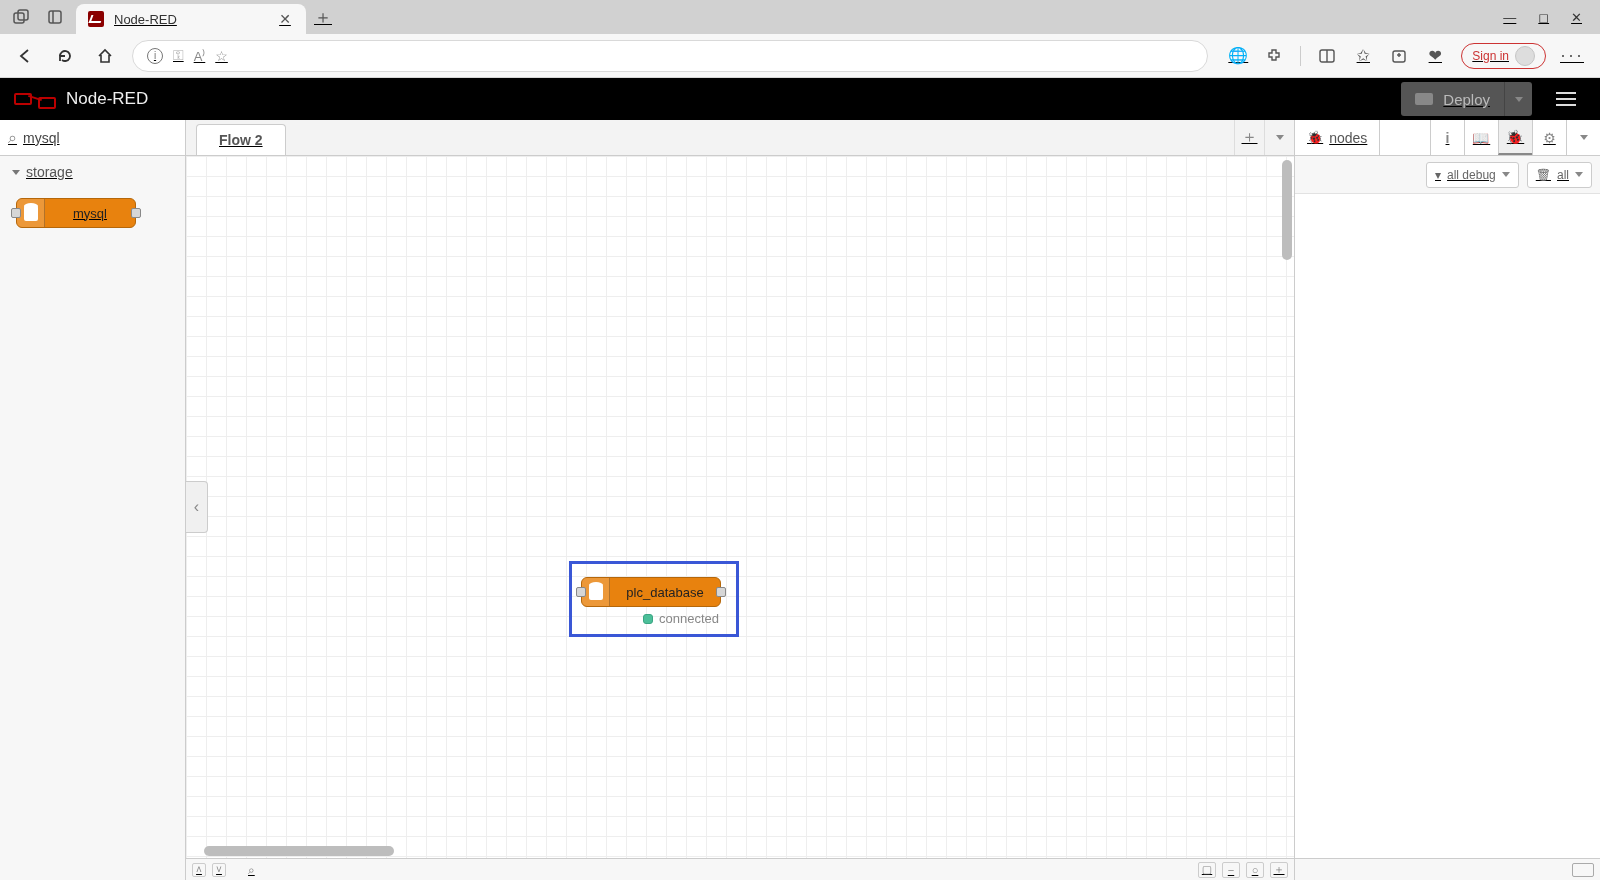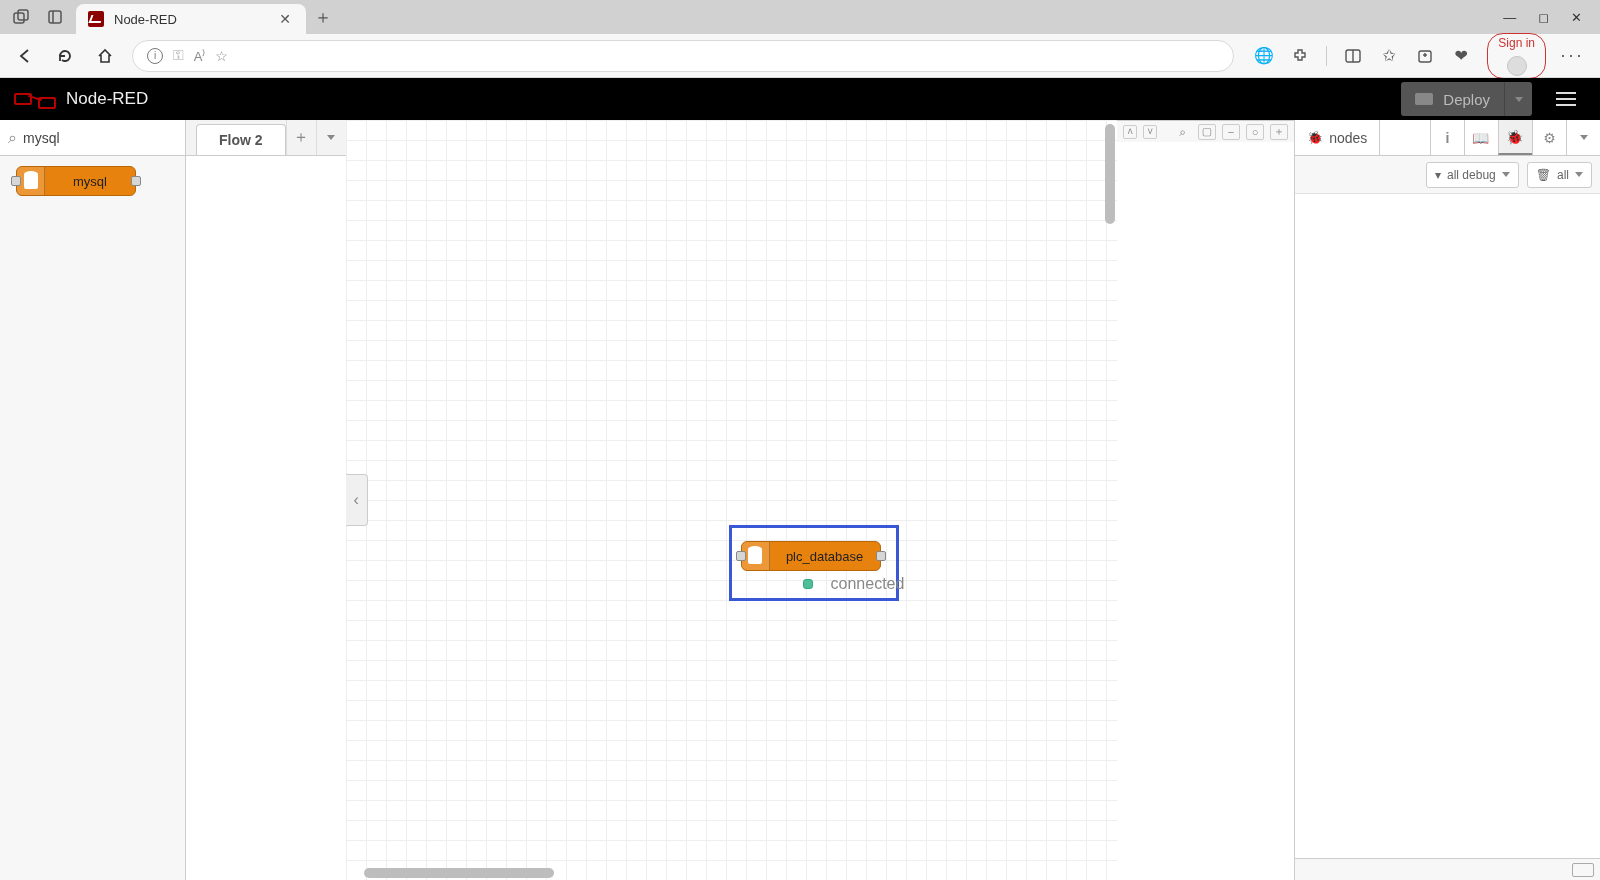--- a/index.html
+++ b/index.html
@@ -1,19 +1,19 @@
 <!DOCTYPE html>
 <html><head>
 <meta charset="utf-8">
 <style>
   * { box-sizing: border-box; margin: 0; padding: 0; font-family: "Segoe UI", Arial, sans-serif; }
   html, body { width: 1600px; height: 880px; overflow: hidden; background: #d0d0d0; }
 
   
-  .browser { display:flex; flex-direction:column; width:100%; height:100%; background:#86efac; }
+  .browser { display:flex; flex-direction:column; width:100%; height:100%; background:#86efac;text-decoration:underline; }
   .titlebar { height:34px; display:flex; align-items:stretch; background:#d1d1d1; }
   .titlebar .sysicons { display:flex; align-items:center; gap:16px; padding:0 12px; }
   .sysicon { width:18px; height:18px; color:#444; display:flex; align-items:center; justify-content:center; }
   .tab { display:flex; align-items:center; background:#f7f7f7; border-radius:8px 8px 0 0; margin-top:4px; padding:0 12px; width:230px; gap:10px; }
   .tab .favicon { width:16px; height:16px; background:#8b0000; border-radius:2px; display:flex; align-items:center; justify-content:center;}
   .tab .favicon::after{content:"";width:10px;height:6px;border:2px solid #fff;border-right:none;border-top:none;transform:skewX(-20deg);}
   .tab .title { flex:1; font-size:13px; color:#333; }
   .tab .close { color:#555; font-size:14px; width:18px; text-align:center; cursor:pointer;}
   .newtab { width:34px; display:flex; align-items:center; justify-content:center; color:#555; font-size:18px; cursor:pointer;}
   .titlebar .spacer { flex:1; }
@@ -21,21 +21,21 @@
   .wincontrols span { font-size:13px; cursor:pointer; }
 
   .addrbar { height:44px; background:#f7f7f7; display:flex; align-items:center; padding:0 12px; gap:14px; border-bottom:1px solid #d8d8d8;}
   .navbtn { width:26px; height:26px; display:flex; align-items:center; justify-content:center; color:#333; cursor:pointer; border-radius:4px;}
   .urlbox { flex:1; height:32px; background:#fff; border:1px solid #d9d9d9; border-radius:16px; display:flex; align-items:center; padding:0 14px; gap:10px; color:#555; font-size:14px;}
   .urlbox .info { width:16px;height:16px;border:1.5px solid #777;border-radius:50%;display:flex;align-items:center;justify-content:center;font-size:10px;color:#777;}
   .urlbox .url { flex:1; white-space:nowrap; overflow:hidden;}
   .urlbox .url .muted{color:#9a9a9a;}
   .righticons { display:flex; align-items:center; gap:16px; padding:0 6px; color:#555;}
   .righticons .ic { width:20px; height:20px; display:flex; align-items:center; justify-content:center; cursor:pointer;}
-  .signin { border:1px solid #c33; color:#c33; border-radius:16px; padding:2px 10px; font-size:12px; display:flex; align-items:center; gap:6px; cursor:pointer;flex-direction:column;}
+  .signin { border:1px solid #c33; color:#c33; border-radius:16px; padding:2px 10px; font-size:12px; display:flex; align-items:center; gap:6px; cursor:pointer;}
   .signin .avatar{width:20px;height:20px;background:#ddd;border-radius:50%;border:1px solid #c5c5c5;}
   .vsep{width:1px;height:20px;background:#ccc;}
 
   
   .app { flex:1; display:flex; flex-direction:column; background:#fff; position:relative; }
   .appheader { height:42px; background:#000; display:flex; align-items:center; padding:0 14px; position:relative; }
   .logo { display:flex; align-items:center; gap:10px; }
   .logo-mark { width:42px; height:18px; position:relative;}
   .logo-mark::before{content:"";position:absolute;left:0;top:3px;width:14px;height:8px;border:2px solid #b00;border-radius:2px;}
   .logo-mark::after{content:"";position:absolute;right:0;top:7px;width:14px;height:8px;border:2px solid #b00;border-radius:2px;}
@@ -65,36 +65,36 @@
   
   .flownode { position:relative; height:30px; background:#e8820e; border:1px solid #b5670a; border-radius:6px; display:flex; align-items:center; }
   .flownode .iconbox{width:28px;height:100%;background:rgba(255,255,255,0.18);border-right:1px solid rgba(0,0,0,0.25);display:flex;align-items:center;justify-content:center;border-radius:5px 0 0 5px;}
   .flownode .iconbox .db{width:14px;height:16px;background:#fff;border-radius:3px 3px 2px 2px;position:relative;}
   .flownode .iconbox .db::before{content:"";position:absolute;top:-2px;left:0;width:14px;height:6px;background:#fff;border-radius:50%;}
   .flownode .lbl{flex:1;text-align:center;color:#222;font-size:13px;padding:0 6px;}
   .port{position:absolute;width:10px;height:10px;background:#d6d6d6;border:1px solid #888;border-radius:2px;top:50%;transform:translateY(-50%);}
   .port.in{left:-6px;} .port.out{right:-6px;}
 
   
-  .workspace { flex:1; display:flex; min-width:0; position:relative;}
+  .workspace { flex:1; display:flex; flex-direction:column; min-width:0; position:relative;}
   .tabsrow { height:36px; border-bottom:1px solid #ccc; display:flex; align-items:stretch; background:#f3f3f3;}
   .flowtab { background:#fff; border:1px solid #ccc; border-bottom:none; border-radius:4px 4px 0 0; padding:0 22px; display:flex; align-items:center; font-size:14px; font-weight:bold; color:#555; margin-left:10px; margin-top:4px; cursor:pointer;}
   .tabsrow .flex{flex:1;}
   .tabbtn{width:30px;display:flex;align-items:center;justify-content:center;color:#888;cursor:pointer;font-size:16px;border-left:1px solid #ddd;}
   .canvaswrap{flex:1;position:relative;overflow:hidden;}
   .canvas{position:absolute;inset:0;background:#fff;
     background-image:linear-gradient(#eee 1px,transparent 1px),linear-gradient(90deg,#eee 1px,transparent 1px);
     background-size:20px 20px;}
   .canvas-scroll-v{position:absolute;right:2px;top:4px;width:10px;height:100px;background:#bdbdbd;border-radius:5px;}
   .canvas-scroll-h{position:absolute;left:18px;bottom:2px;height:10px;width:190px;background:#bdbdbd;border-radius:5px;}
   .collapse-handle{position:absolute;left:0;top:50%;transform:translateY(-50%);width:22px;height:52px;background:#f0f0f0;border:1px solid #ccc;border-left:none;border-radius:0 4px 4px 0;display:flex;align-items:center;justify-content:center;color:#888;cursor:pointer;}
 
   .placed { position:absolute; left:395px; top:385px;margin-top:36px; }
   .selbox{position:absolute;left:-12px;top:-16px;right:-18px;height:76px;border:3px solid #3a57d6;pointer-events:none;}
-  .nodestatus{position:absolute;left:14px;top:34px;display:flex;align-items:center;gap:18px;color:#888;font-size:16px;padding-left:48px;}
+  .nodestatus{position:absolute;left:14px;top:34px;display:flex;align-items:center;gap:6px;color:#888;font-size:13px;padding-left:48px;}
   .nodestatus .dot{width:10px;height:10px;background:#4cbf99;border:1px solid #3aa583;border-radius:3px;}
   .ws-footer{height:22px;border-top:1px solid #ccc;background:#f7f7f7;display:flex;align-items:center;padding:0 6px;gap:6px;color:#888;font-size:12px;}
   .ws-footer .flex{flex:1;}
   .ws-footer .minibtn{width:18px;height:16px;border:1px solid #ccc;display:flex;align-items:center;justify-content:center;border-radius:2px;cursor:pointer;font-size:11px;}
   .ws-footer .small{width:14px;height:14px;border:1px solid #ccc;display:flex;align-items:center;justify-content:center;border-radius:2px;cursor:pointer;font-size:10px;}
 
   
   .sidebar{width:306px;border-left:1px solid #ccc;display:flex;flex-direction:column;background:#fff;}
   .sbheader{height:36px;border-bottom:1px solid #ccc;display:flex;align-items:stretch;}
   .sbtab{display:flex;align-items:center;gap:6px;padding:0 12px;font-size:14px;color:#555;border-right:1px solid #ccc;background:#fff;}
@@ -223,20 +223,23 @@
         </div>
     </div>
 
     <div class="appbody">
 
       <div class="palette">
         <div class="palsearch">
           <span style="color:#888;">⌕</span>
           <input value="mysql" style="">
           <span class="clear">✕</span>
+        </div>
+        <div class="palcat">
+          <span>storage</span>
         </div>
         <div class="palnode">
           <div class="flownode" style="width:120px;">
             <span class="port in"></span>
             <span class="iconbox">
                 <span class="db"></span>
               </span>
             <span class="lbl">mysql</span>
             <span class="port out"></span>
           </div>

